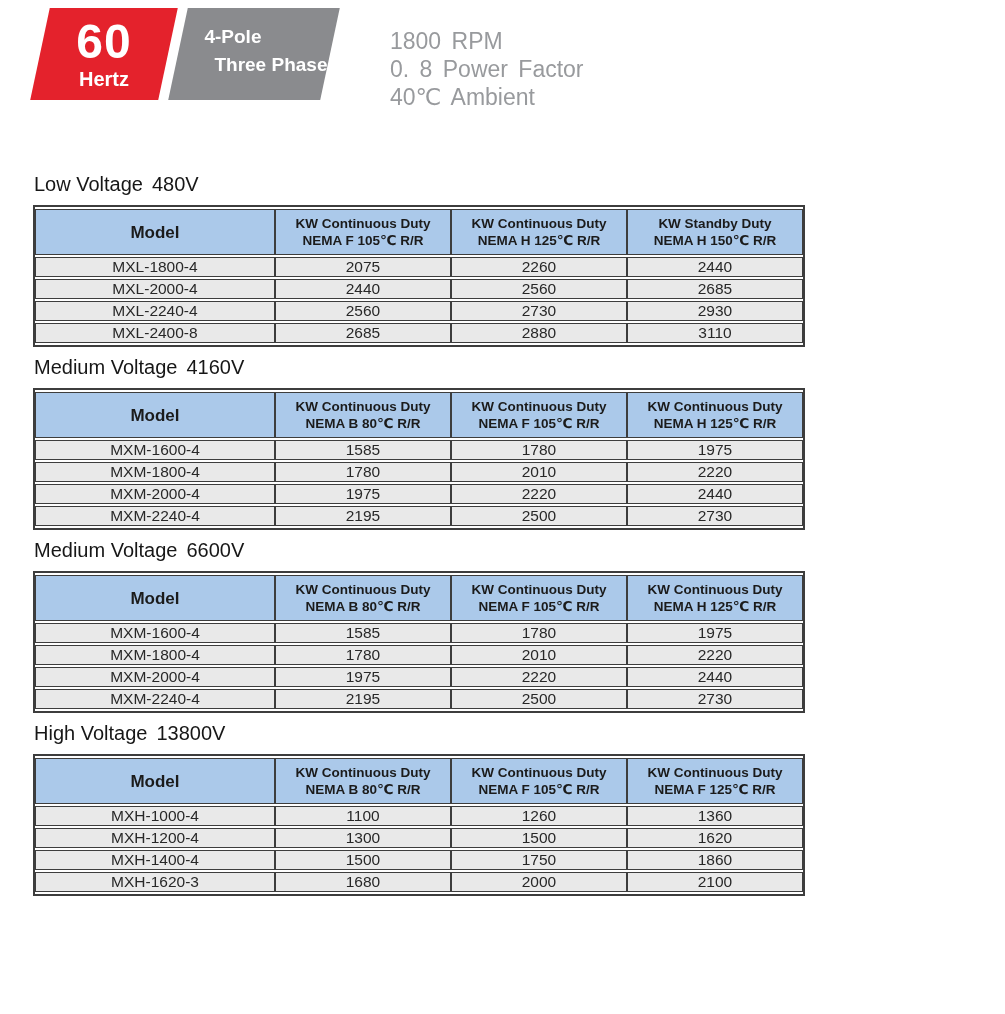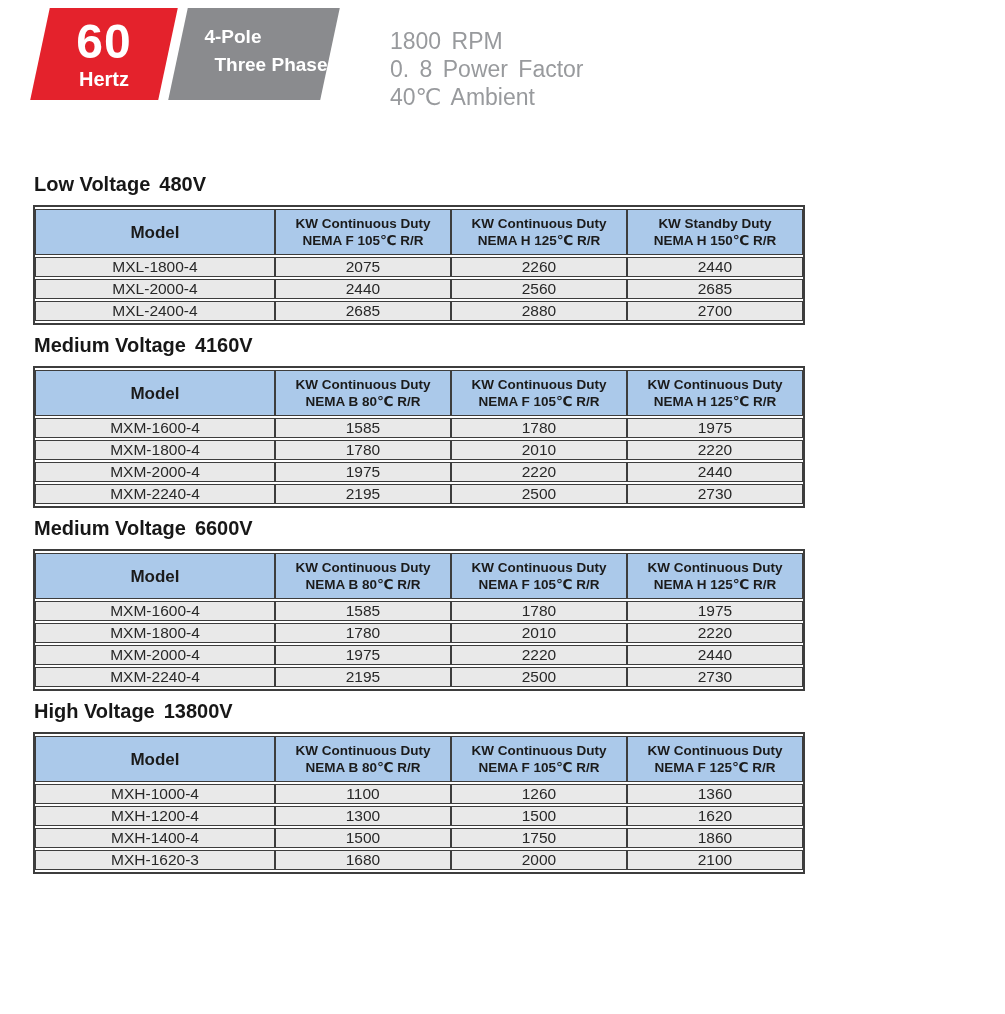--- a/index.html
+++ b/index.html
@@ -27,21 +27,21 @@
   .badge-gray .inner{transform:skewX(12deg);padding:17px 0 0 24px;
     color:#fff;font-weight:bold;font-size:19px;line-height:24px;}
   .phase{margin-left:10px;margin-top:4px;}
   .specs{position:absolute;left:390px;top:27px;color:var(--spec);
     font-size:23px;line-height:28px;word-spacing:4px;}
   
   main{margin:64px 0 0 33px;width:945px;}
   .section{margin-top:8px;}
   .section:first-child{margin-top:0;}
   .sec-title{margin:0 0 9px 1px;font-size:20px;line-height:24px;
-    color:#171717;font-weight:bold;}
+    color:#171717;font-weight:normal;}
   .sec-voltage{margin-left:9px;}
   table.ratings{width:772px;table-layout:fixed;border-collapse:separate;
     border-spacing:0 2px;border:2px solid var(--line);background:#fff;}
   col.c-model{width:240px;}
   th,td{border:1px solid var(--line);text-align:center;vertical-align:middle;padding:0;}
   th{background:var(--hdr);color:#1b1b1b;font-weight:bold;
     font-size:13.5px;line-height:17px;height:46px;}
   th.model-h{font-size:17px;}
   td{background:var(--row);color:#282828;font-size:15.5px;height:20px;}
 </style>
@@ -103,24 +103,30 @@
               <td>2260</td>
               <td>2440</td>
             </tr>
             <tr>
               <td>MXL-2000-4</td>
               <td>2440</td>
               <td>2560</td>
               <td>2685</td>
             </tr>
             <tr>
-              <td>MXL-2400-4</td>
+              <td>MXL-2240-4</td>
+              <td>2560</td>
+              <td>2730</td>
+              <td>2930</td>
+            </tr>
+            <tr>
+              <td>MXL-2400-8</td>
               <td>2685</td>
               <td>2880</td>
-              <td>2700</td>
+              <td>3110</td>
             </tr>
           </tbody>
         </table>
       </section>
       <section class="section">
         <h2 class="sec-title"><span>Medium Voltage</span><span class="sec-voltage">4160V</span></h2>
         <table class="ratings">
           <colgroup>
             <col class="c-model">
             <col>

